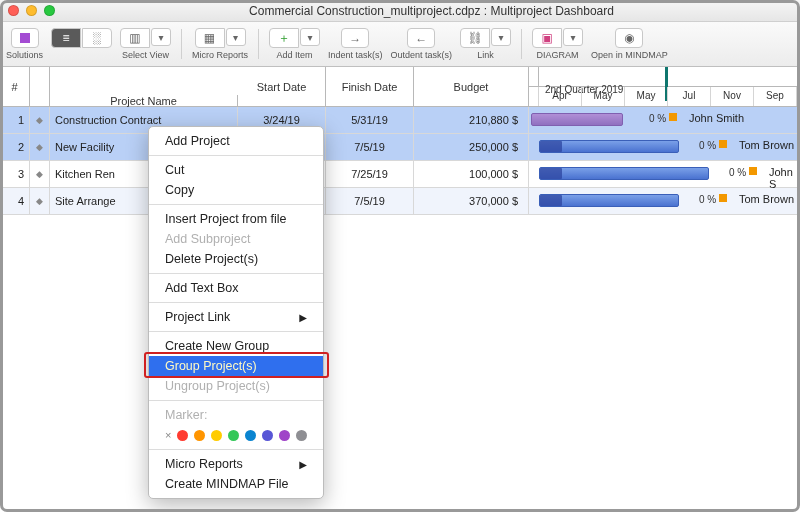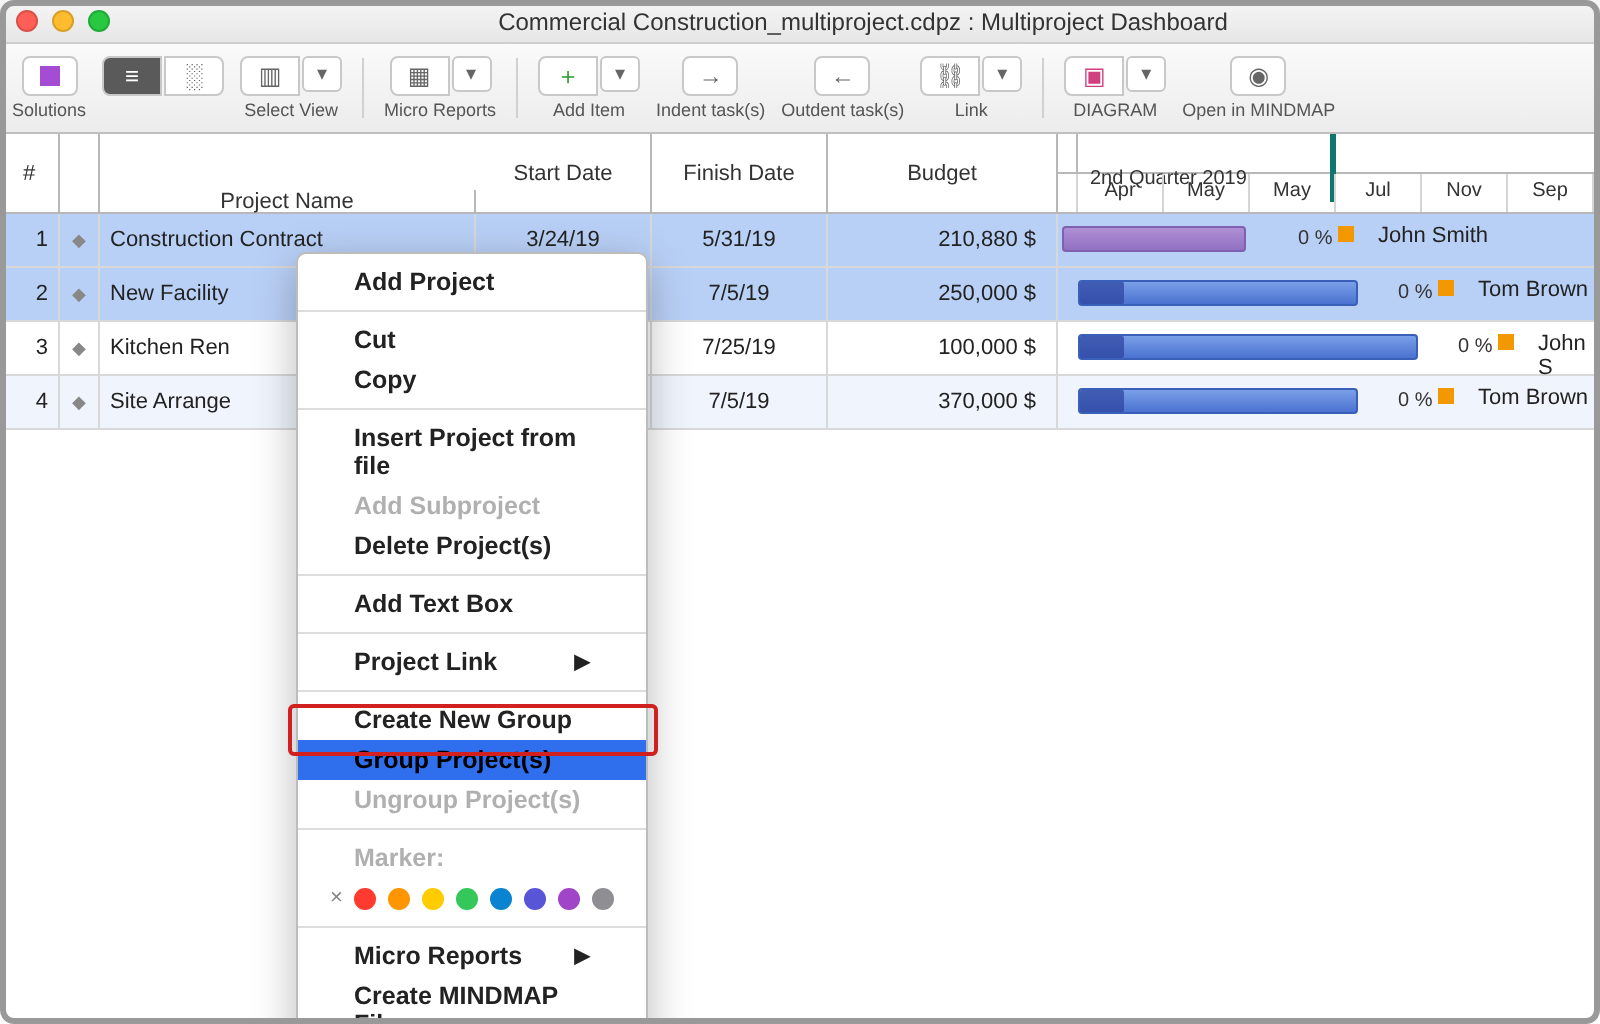--- a/index.html
+++ b/index.html
@@ -47,23 +47,23 @@
   .c.tl{flex:1; padding:0; position:relative;}
   .bar { position:absolute; height:13px; top:6px; border-radius:2px;}
   .bar.purple{ background:linear-gradient(#b08fd6,#9070c0); border:1px solid #8060b0;}
   .bar.blue{ background:linear-gradient(#7aa0e8,#4a72d0); border:1px solid #3a5fb8;}
   .bar.fill{ position:absolute; height:100%; top:0; left:0; background:rgba(45,70,160,0.75); border-radius:1px;}
   .pct { position:absolute; font-size:10px; color:#333; top:6px;}
   .assignee { position:absolute; font-size:11px; top:5px;}
   .badge{width:8px;height:8px;background:#f39800;display:inline-block;margin-left:3px;vertical-align:1px;}
   
   .ctx { position:absolute; left:148px; top:126px; width:176px; background:#fff; border:1px solid #bcbcbc; border-radius:5px; box-shadow:0 6px 22px rgba(0,0,0,0.28); padding:4px 0; font-size:12.5px;}
-  .mi { padding:3px 28px; display:flex; align-items:center; justify-content:space-between;font-weight:bold;}
+  .mi { padding:3px 16px; display:flex; align-items:center; justify-content:space-between;}
   .mi.disabled{color:#b0b0b0;}
-  .mi.hl { background:#2f6fee; color:#000000;}
+  .mi.hl { background:#2f6fee; color:#fef9c3;}
   .msep{height:1px;background:#dcdcdc;margin:4px 0;}
   .arrow{font-size:10px;}
   .markers{display:flex;gap:6px;padding:4px 16px;align-items:center;}
   .mk{width:11px;height:11px;border-radius:50%;}
   .mk.x{width:auto;height:auto;font-size:11px;color:#888;border-radius:0;}
   .hlbox{position:absolute;left:144px;top:352px;width:185px;height:26px;border:2px solid #d02020;border-radius:3px;pointer-events:none;}
   .outframe{position:absolute;inset:0;border:3.5px solid #999;border-radius:7px;pointer-events:none;}
 </style>
 </head>
 <body>

